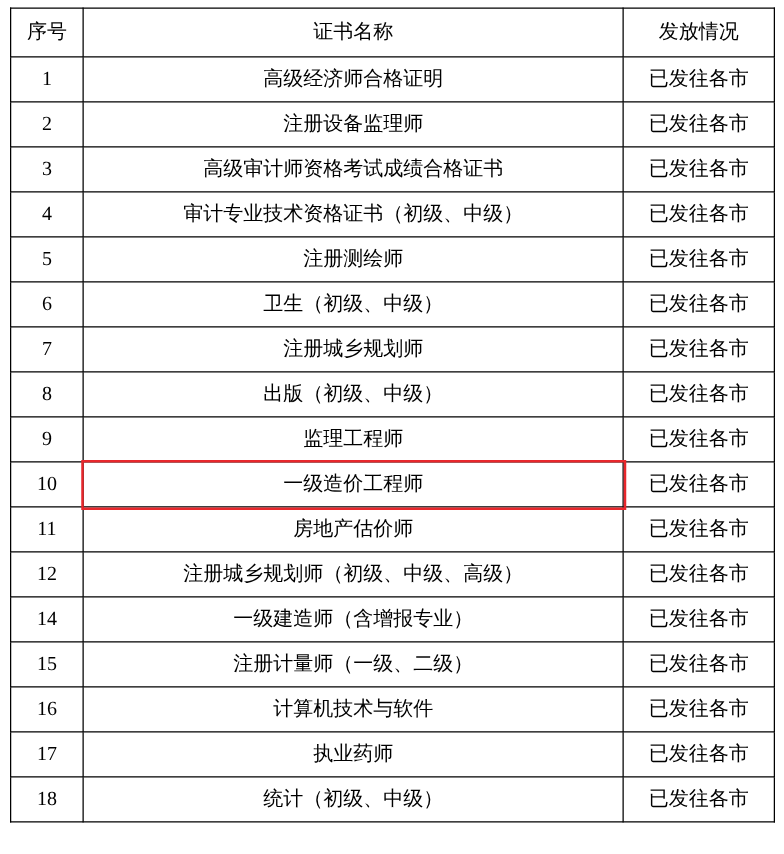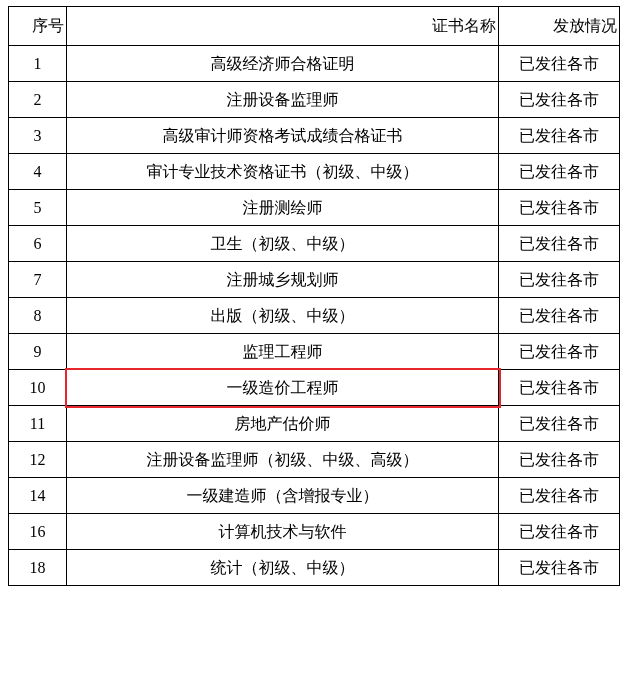--- a/index.html
+++ b/index.html
@@ -39,21 +39,20 @@
     font-size: 16px;
     line-height: 1.1;
     height: 35px;
     padding: 0 2px;
     font-weight: normal;
     white-space: nowrap;
   }
   table.cert-table thead th {
     height: 38px;
     font-size: 16px;
-    text-align: right;
   }
   table.cert-table tbody td.idx {
     font-size: 16px;
   }
   table.cert-table tbody td.name {
     font-size: 16px;
     text-align: center;
   }
   table.cert-table tbody td.status {
     font-size: 16px;
@@ -134,31 +133,41 @@
           <td class="name">一级造价工程师</td>
           <td class="status">已发往各市</td>
         </tr>
         <tr>
           <td class="idx">11</td>
           <td class="name">房地产估价师</td>
           <td class="status">已发往各市</td>
         </tr>
         <tr>
           <td class="idx">12</td>
-          <td class="name">注册设备监理师（初级、中级、高级）</td>
+          <td class="name">注册城乡规划师（初级、中级、高级）</td>
           <td class="status">已发往各市</td>
         </tr>
         <tr>
           <td class="idx">14</td>
           <td class="name">一级建造师（含增报专业）</td>
           <td class="status">已发往各市</td>
         </tr>
         <tr>
+          <td class="idx">15</td>
+          <td class="name">注册计量师（一级、二级）</td>
+          <td class="status">已发往各市</td>
+        </tr>
+        <tr>
           <td class="idx">16</td>
           <td class="name">计算机技术与软件</td>
+          <td class="status">已发往各市</td>
+        </tr>
+        <tr>
+          <td class="idx">17</td>
+          <td class="name">执业药师</td>
           <td class="status">已发往各市</td>
         </tr>
         <tr>
           <td class="idx">18</td>
           <td class="name">统计（初级、中级）</td>
           <td class="status">已发往各市</td>
         </tr>
       </tbody>
   </table>
 

